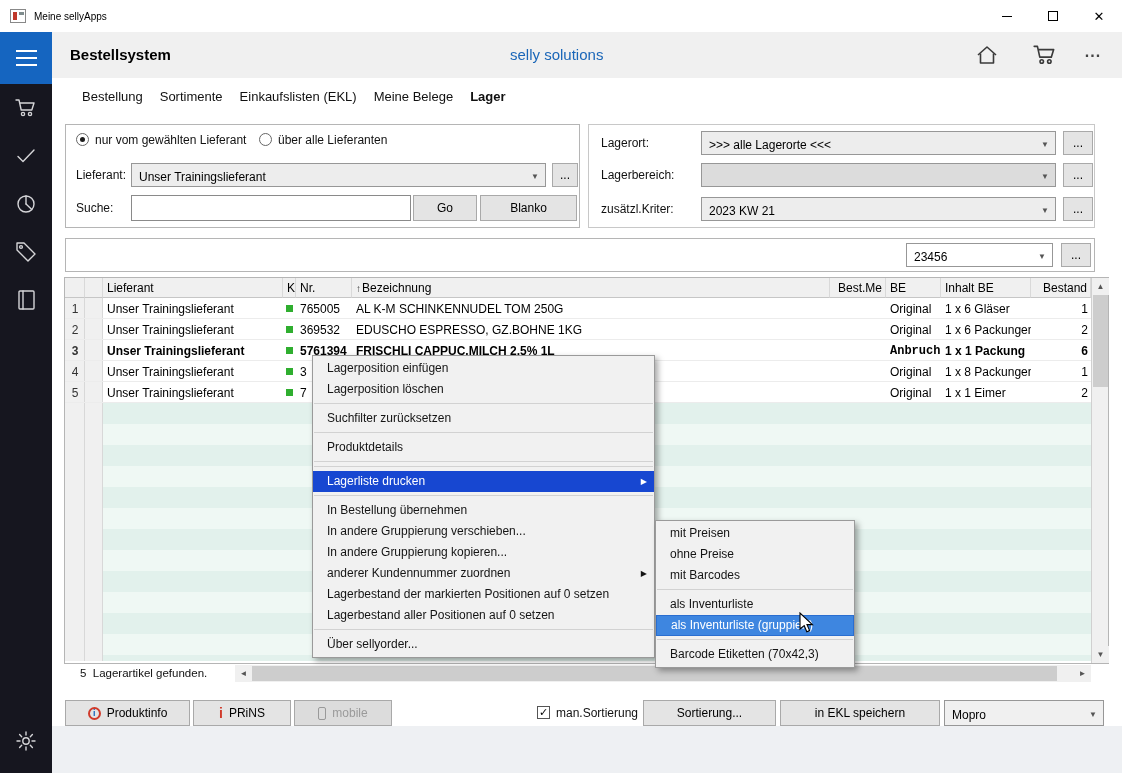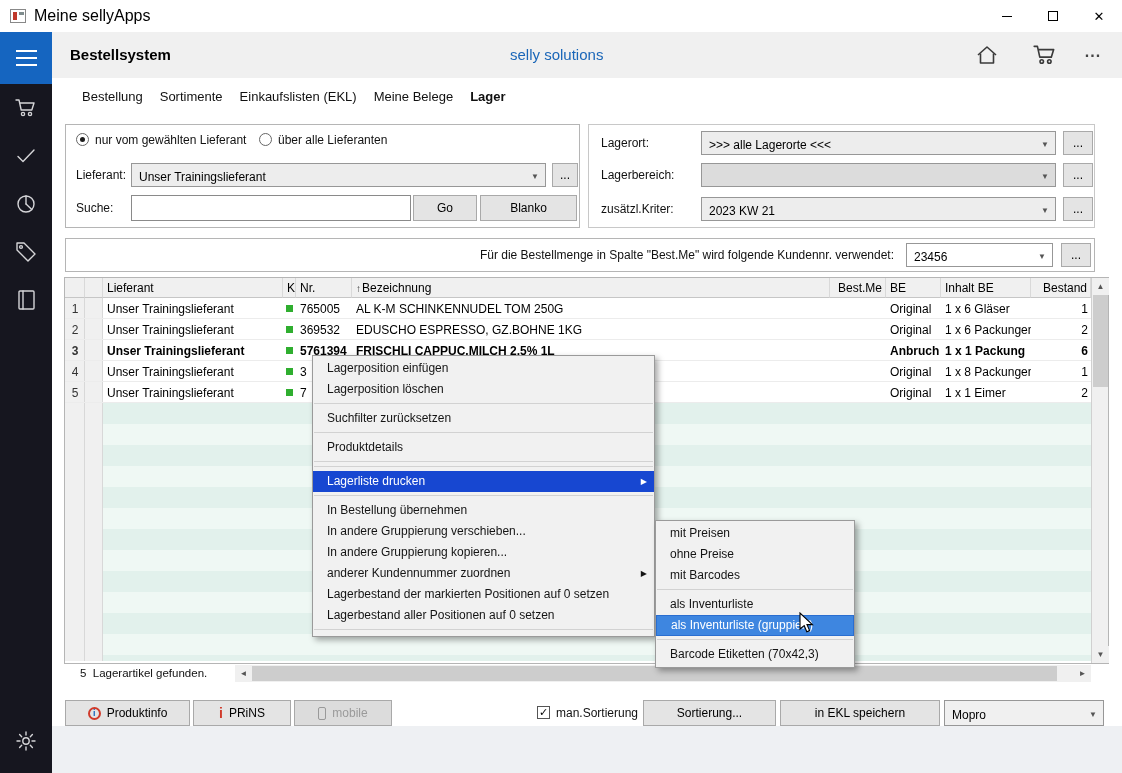--- a/index.html
+++ b/index.html
@@ -55,21 +55,21 @@
   .menu-sep{height:0;border-top:1px solid #d2d2d2;margin:3px 1px 4px}
 </style>
 </head>
 <body>
 
 <div class="abs" style="left:0;top:0;width:1122px;height:32px;background:#fff;display:flex;align-items:center;z-index:5">
   <div style="width:16px;height:14px;margin:0 8px 0 10px;border:1px solid #888;position:relative;background:#fff">
     <div style="position:absolute;left:2px;top:2px;width:4px;height:8px;background:#c0392b"></div>
     <div style="position:absolute;left:8px;top:2px;width:5px;height:3px;background:#7f8c8d"></div>
   </div>
-  <span style="font-size:16px">Meine sellyApps</span>
+  <span style="font-size:10px">Meine sellyApps</span>
   <div style="margin-left:auto;display:flex">
     <div class="winbtn">
         <div style="width:10px;height:1px;background:#000"></div>
       </div>
     <div class="winbtn">
         <div style="width:10px;height:10px;border:1px solid #000"></div>
       </div>
     <div class="winbtn">
         <span>✕</span>
       </div>
@@ -190,21 +190,20 @@
     <div class="btn-dots" style="left:474px;top:38px;width:30px;height:24px">...</div>
     <span class="lbl" style="position:absolute;left:12px;top:77px">zusätzl.Kriter:</span>
     <div class="combo" style="left:112px;top:72px;width:355px;height:24px">
       <span>2023 KW 21</span>
       <span class="cmb-arrow">▼</span>
     </div>
     <div class="btn-dots" style="left:474px;top:72px;width:30px;height:24px">...</div>
   </div>
 
   <div class="gbox" style="left:13px;top:124px;width:1030px;height:34px">
-    <span class="lbl" style="position:absolute;left:0;right:200px;top:0;line-height:32px;text-align:right">Für die Bestellmenge in Spalte "Best.Me" wird folgende Kundennr. verwendet:</span>
     <div class="combo white" style="left:840px;top:4px;width:147px;height:24px">
       <span>23456</span>
       <span class="cmb-arrow">▼</span>
     </div>
     <div class="btn-dots" style="left:995px;top:4px;width:30px;height:24px">...</div>
   </div>
 
   <div style="position:absolute;left:12px;top:163px;width:1045px;height:387px;border:1px solid #b5b5b5;background:#fff">
     <div style="display:flex;width:1026px">
         <div class="th" style="width: 20px;"><span></span></div>
@@ -250,21 +249,21 @@
         <div class="tr data-row sel">
           <div class="td c-num" style="width: 20px;">3</div>
           <div class="td c-status" style="width: 18px;"></div>
           <div class="td" style="width: 180px;">Unser Trainingslieferant</div>
           <div class="td c-k" style="width: 13px;">
             <span class="kdot"></span>
           </div>
           <div class="td" style="width: 56px;">5761394</div>
           <div class="td" style="width: 478px;">FRISCHLI CAPPUC.MILCH 2.5% 1L</div>
           <div class="td ta-r" style="width: 56px;"></div>
-          <div class="td" style="width: 55px;">Anbruch</div>
+          <div class="td" style="width: 55px; font-family: Liberation Mono, monospace;">Anbruch</div>
           <div class="td" style="width: 90px;">1 x 1 Packung</div>
           <div class="td ta-r" style="width: 60px;">6</div>
         </div>
         <div class="tr data-row">
           <div class="td c-num" style="width: 20px;">4</div>
           <div class="td c-status" style="width: 18px;"></div>
           <div class="td" style="width: 180px;">Unser Trainingslieferant</div>
           <div class="td c-k" style="width: 13px;">
             <span class="kdot"></span>
           </div>
@@ -404,20 +403,21 @@
     <div class="menu-sep"></div>
     <div class="menu-item hl-main"><span>Lagerliste drucken</span><span class="mi-arrow">▶</span></div>
     <div class="menu-sep"></div>
     <div class="menu-item"><span>In Bestellung übernehmen</span></div>
     <div class="menu-item"><span>In andere Gruppierung verschieben...</span></div>
     <div class="menu-item"><span>In andere Gruppierung kopieren...</span></div>
     <div class="menu-item"><span>anderer Kundennummer zuordnen</span><span class="mi-arrow">▶</span></div>
     <div class="menu-item"><span>Lagerbestand der markierten Positionen auf 0 setzen</span></div>
     <div class="menu-item"><span>Lagerbestand aller Positionen auf 0 setzen</span></div>
     <div class="menu-sep"></div>
+    <div class="menu-item"><span>Über sellyorder...</span></div>
   </div>
 
 <div class="menu" style="left:655px;top:520px;width:200px;z-index:51">
     <div class="menu-item"><span>mit Preisen</span></div>
     <div class="menu-item"><span>ohne Preise</span></div>
     <div class="menu-item"><span>mit Barcodes</span></div>
     <div class="menu-sep"></div>
     <div class="menu-item"><span>als Inventurliste</span></div>
     <div class="menu-item hl-sub"><span>als Inventurliste (gruppiert)</span></div>
     <div class="menu-sep"></div>

